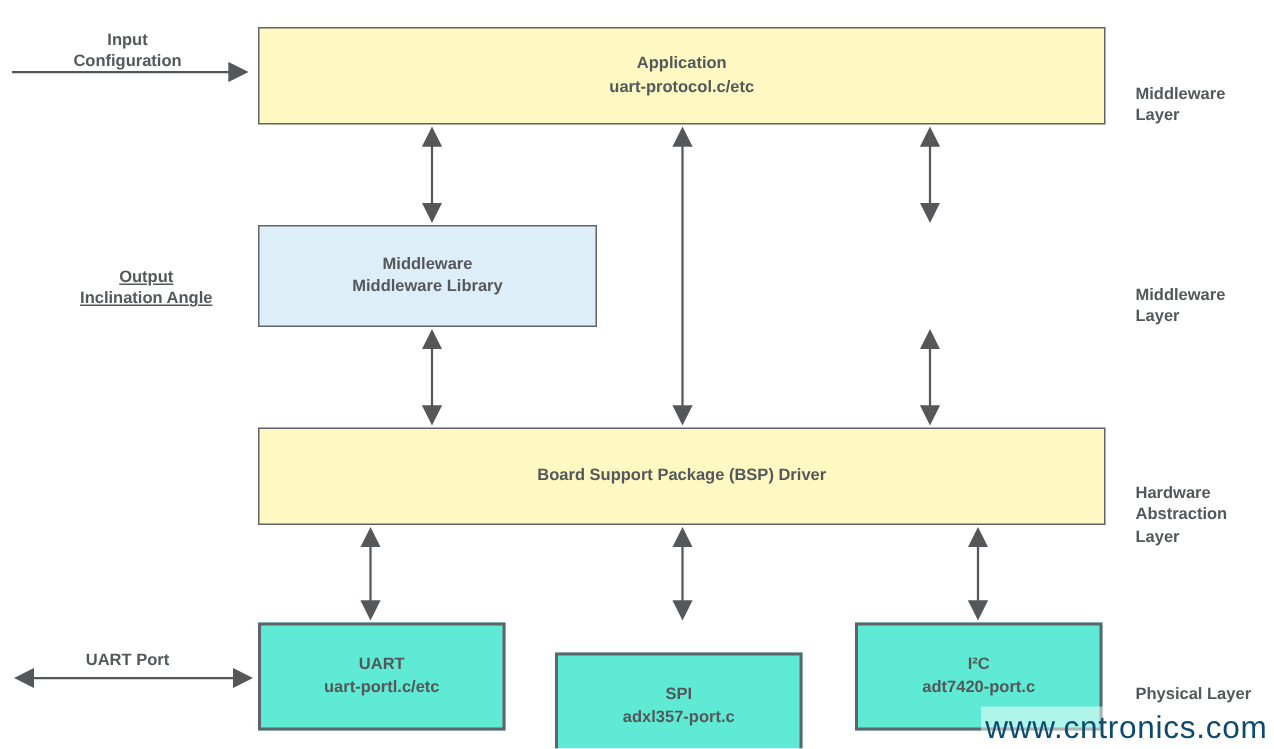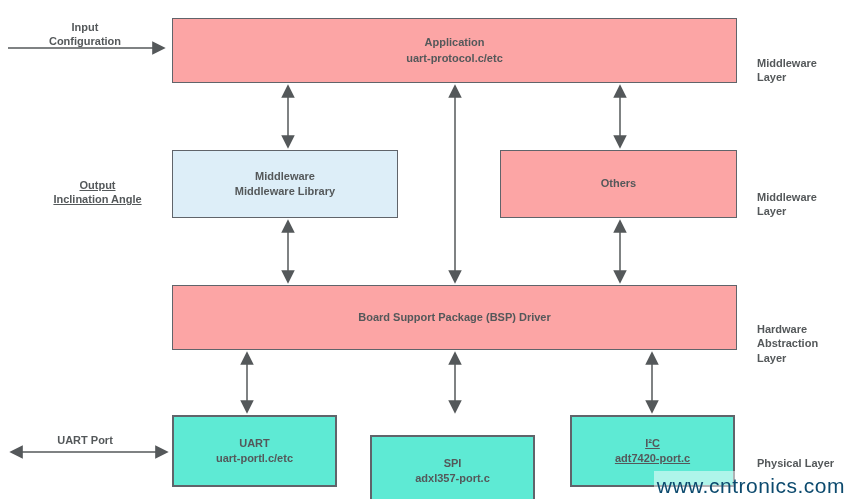--- a/index.html
+++ b/index.html
@@ -14,21 +14,21 @@
   }
   #arrows {
     position: absolute;
     left: 0; top: 0;
     width: 849px; height: 499px;
   }
   .box {
     position: absolute;
     box-sizing: border-box;
     border: 1.5px solid #60646a;
-    background: #fca5a5;
+    background: #fef9c3;
     display: flex;
     flex-direction: column;
     justify-content: center;
     align-items: center;
     text-align: center;
     font-weight: bold;
     font-size: 11px;
     line-height: 1.4;
   }
   .box.fill-light { background: #ddeef8; }
@@ -84,39 +84,36 @@
   <div class="box" style="left:172px; top:18px; width:565px; height:65px;">
     <span>Application</span>
     <span>uart-protocol.c/etc</span>
   </div>
 
   <div class="box fill-light" style="left:172px; top:150px; width:226px; height:68px;">
     <span>Middleware</span>
     <span>Middleware Library</span>
   </div>
 
-  <div class="box" style="left:500px; top:150px; width:237px; height:68px;">
-    <span>Others</span>
-  </div>
 
   <div class="box" style="left:172px; top:285px; width:565px; height:65px;text-align:center;">
     <span>Board Support Package (BSP) Driver</span>
   </div>
 
   <div class="box fill-blue" style="left:172px; top:415px; width:165px; height:72px;">
     <span>UART</span>
     <span>uart-portl.c/etc</span>
   </div>
 
   <div class="box fill-blue" style="left:370px; top:415px; width:165px; height:72px;margin-top:20px;">
     <span>SPI</span>
     <span>adxl357-port.c</span>
   </div>
 
-  <div class="box fill-blue" style="left:570px; top:415px; width:165px; height:72px;text-decoration:underline;">
+  <div class="box fill-blue" style="left:570px; top:415px; width:165px; height:72px;">
     <span>I²C</span>
     <span>adt7420-port.c</span>
   </div>
 
   <div class="side-label center" style="left:25px; top:8px; width:120px;">
     <div>Input</div>
     <div>Configuration</div>
   </div>
 
   <div class="side-label center" style="left:30px; top:166px; width:135px;text-decoration:underline;">

